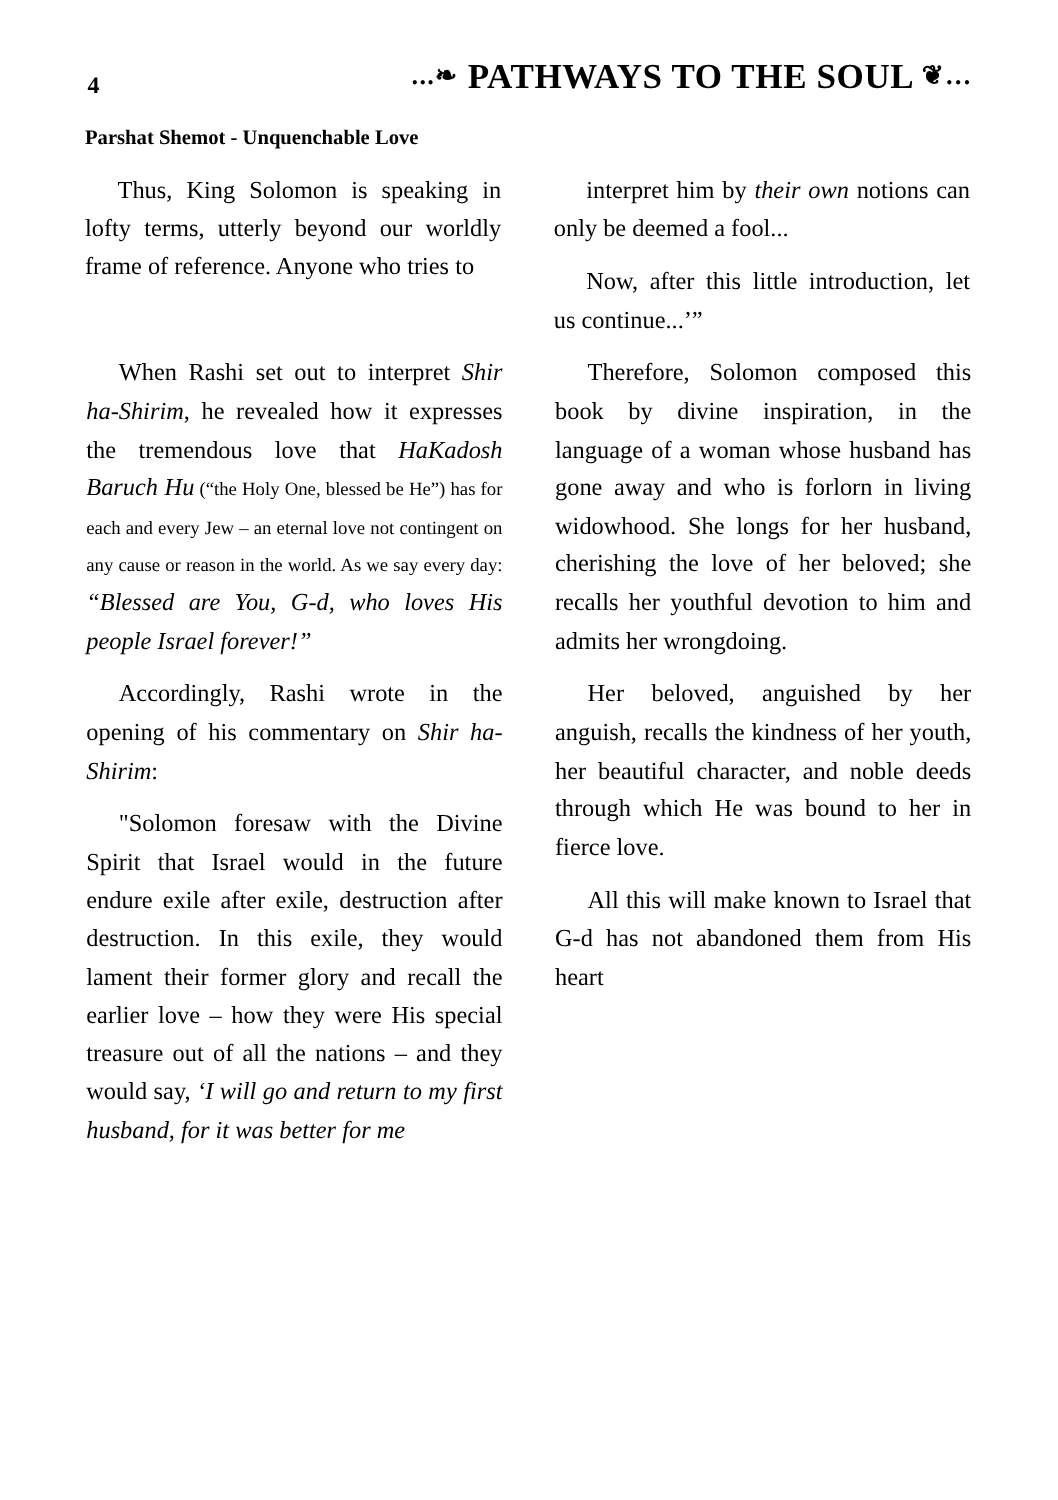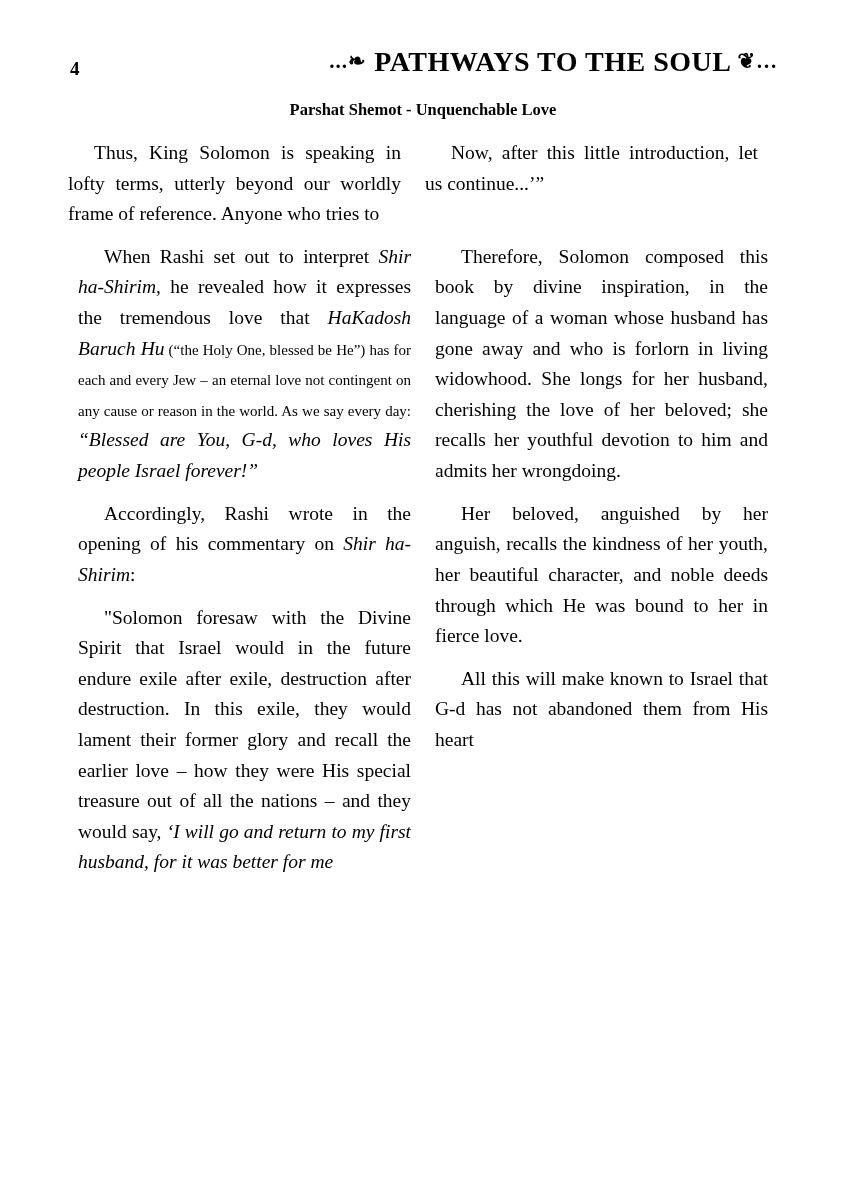--- a/index.html
+++ b/index.html
@@ -44,32 +44,31 @@
     white-space: nowrap;
     font-family: "Liberation Serif", serif;
     padding-left: 12px;
   }
   .orn {
     font-size: 21px;
     letter-spacing: 1px;
     vertical-align: 3px;
   }
   .subhead {
-    text-align: center;
     font-size: 16.5px;
     font-weight: bold;
     margin-top: 8px;
     font-family: "Liberation Serif", serif;
   }
 
   
   .cols {
     margin-top: 18px;
     display: flex;
-    gap: 24px;
+    gap: 42px;
     align-items: flex-start;
   }
   .col {
     width: 333px;
   }
   p {
     margin: 0 0 12px 0;
     font-size: 19.5px;
     line-height: 1.57;
     text-align: justify;
@@ -109,20 +108,23 @@
     </div>
   </div>
 
   <div class="subhead">Parshat Shemot - Unquenchable Love</div>
 
   <div class="cols">
     <div class="col">
       <p>Thus, King Solomon is speaking in lofty terms, utterly beyond our worldly frame of reference. Anyone who tries to</p>
     </div>
     <div class="col">
+      <p>
+        <span>interpret him by </span><em>their own</em><span> notions can only be deemed a fool...</span>
+      </p>
       <p>Now, after this little introduction, let us continue...’”</p>
     </div>
   </div>
 
 
   <div class="cols" style="margin-top:0;justify-content:center;">
 
     <div class="col">
       <p>
         <span>When Rashi set out to interpret </span><em>Shir ha-Shirim</em><span>, he revealed how it expresses the tremendous love that </span><em>HaKadosh Baruch Hu</em><span class="small"> (“the Holy One, blessed be He”) has for each and every Jew – an eternal love not contingent on any cause or reason in the world. As we say every day: </span><em>“Blessed are You, G-d, who loves His people Israel forever!”</em>

